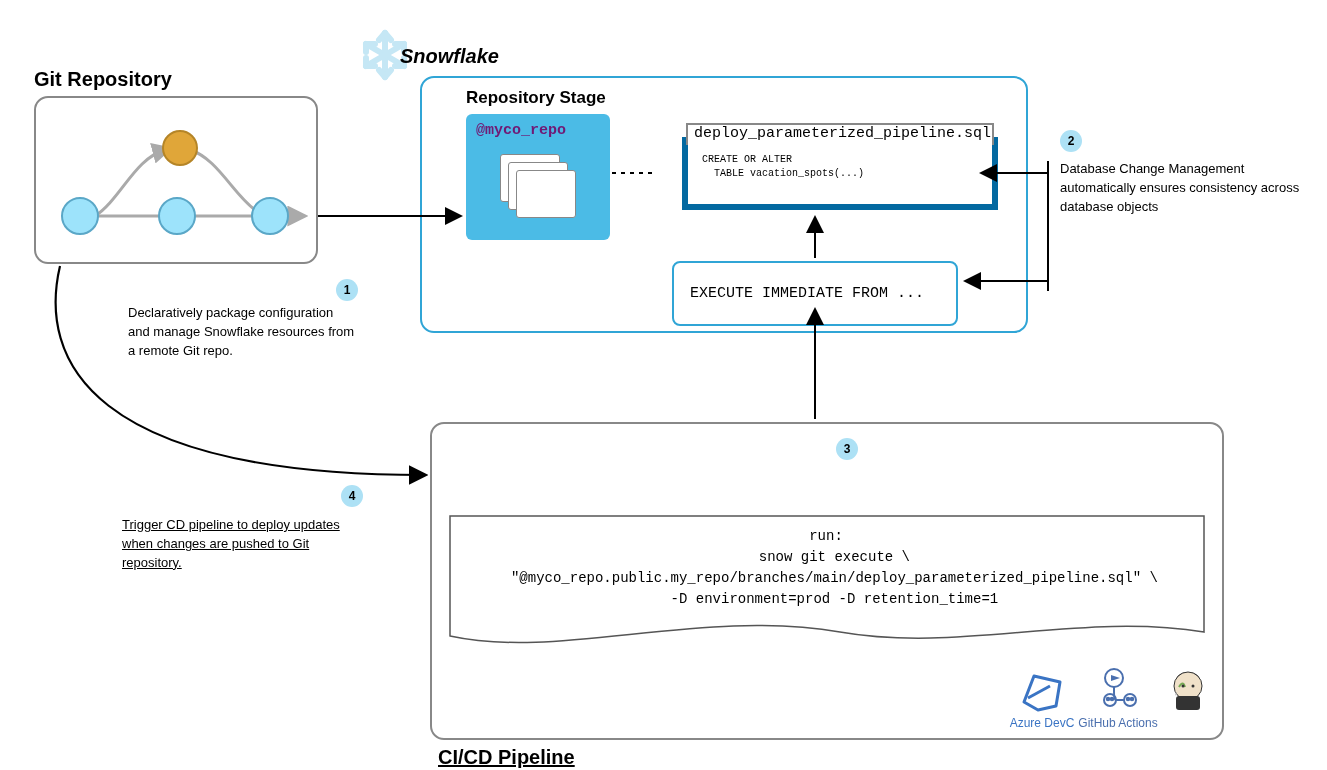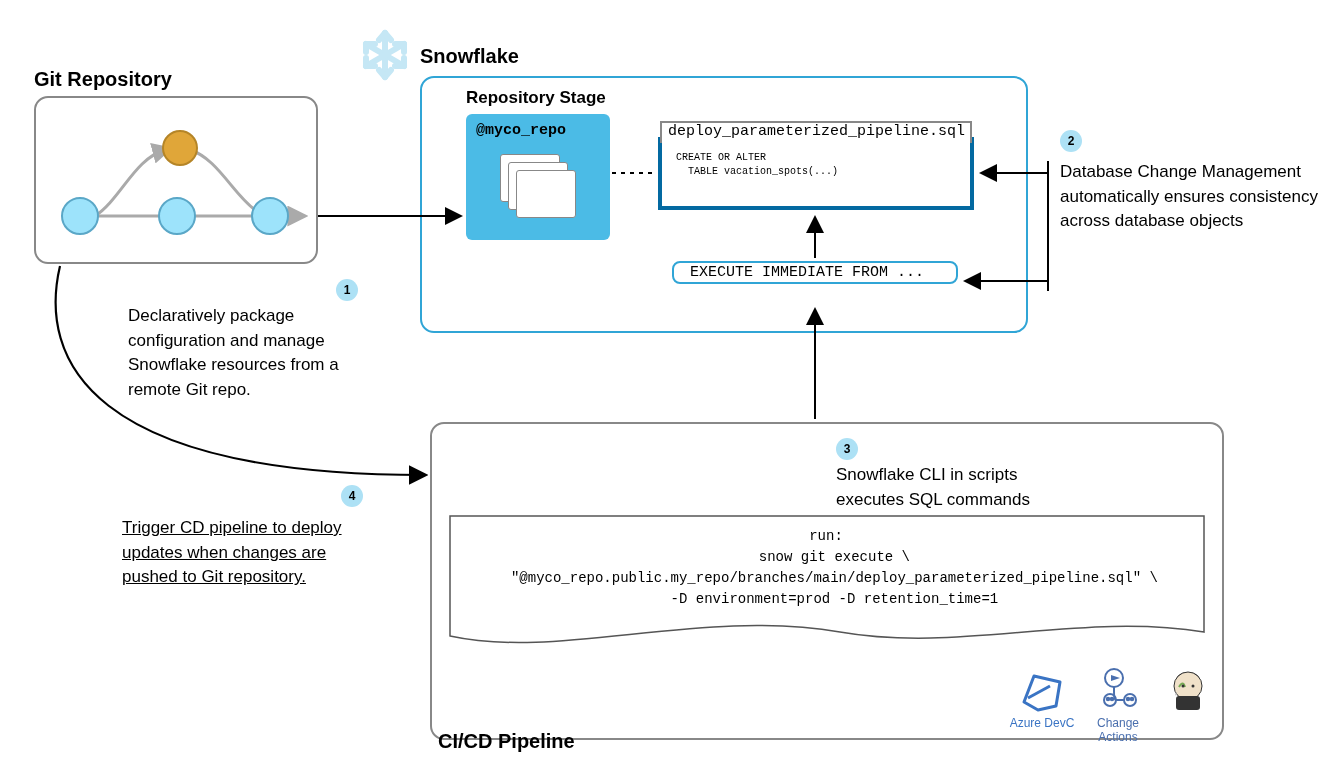--- a/index.html
+++ b/index.html
@@ -38,51 +38,52 @@
     border-radius: 50%;
     background: #ade1f5;
     color: #000;
     font-size: 12px;
     font-weight: 600;
     text-align: center;
     line-height: 22px;
   }
   .annot {
     position: absolute;
-    font-size: 17px;
+    font-size: 13px;
     line-height: 1.45;
     color: #000;
   }
   .annot.right { text-align: left; }
   .repo-stage {
     position: absolute;
     background: #4bbbe6;
     border-radius: 6px;
   }
   .repo-stage .label {
     position: absolute;
     top: 8px;
     left: 10px;
-    color: #000000;
+    color: #701a75;
     font-family: "Courier New", Courier, monospace;
     font-size: 15px;
     font-weight: 600;
   }
   .stack-sheet {
     position: absolute;
     background: #fff;
     border: 1.5px solid #888;
     border-radius: 3px;
     width: 58px;
     height: 46px;
   }
   .sql-file {
     position: absolute;
-    border: 4px solid #0369a1;
-    box-sizing: border-box;
+    border: 6px solid #0369a1;
+    box-sizing: border-box;
+    margin-left: 24px;
   }
   .sql-file .tab {
     position: absolute;
     top: -20px;
     left: -2px;
     width: calc(100% + 4px);
     height: 22px;
     border: 2px solid #888;
     border-bottom: none;
     box-sizing: border-box;
@@ -100,21 +101,21 @@
     line-height: 1.4;
   }
   .exec-imm {
     position: absolute;
     border: 2px solid #30a5d6;
     border-radius: 8px;
     background: #fff;
     font-family: "Courier New", Courier, monospace;
     font-size: 15px;
     box-sizing: border-box;
-    padding: 1px 16px;
+    padding: 22px 16px;
   }
   .cicd-script {
     position: absolute;
     box-sizing: border-box;
     font-family: "Courier New", Courier, monospace;
     font-size: 14px;
     line-height: 1.5;
     white-space: pre;
     text-align: center;
   }
@@ -174,63 +175,62 @@
         <line x1="-19" y1="-11" x2="-19" y2="-3"></line>
       <line x1="19" y1="11" x2="10" y2="11"></line>
         <line x1="19" y1="11" x2="19" y2="3"></line>
       <line x1="-19" y1="11" x2="-10" y2="11"></line>
         <line x1="-19" y1="11" x2="-19" y2="3"></line>
       <line x1="19" y1="-11" x2="10" y2="-11"></line>
         <line x1="19" y1="-11" x2="19" y2="-3"></line>
     </g>
   </svg>
 
-  <div class="title" style="left:420px; top:45px;">Snowflake</div>
+  <div class="title" style="left:400px; top:45px;font-style:italic;">Snowflake</div>
   <div class="box" style="left:420px; top:76px; width:608px; height:257px; border-color:#30a5d6;"></div>
 
   <div class="subtitle" style="left:466px; top:88px;">Repository Stage</div>
 
   <div class="repo-stage" style="left:466px; top:114px; width:144px; height:126px;">
     <div class="label">@myco_repo</div>
     <div class="stack-sheet" style="left:34px; top:40px;"></div>
     <div class="stack-sheet" style="left:42px; top:48px;"></div>
     <div class="stack-sheet" style="left:50px; top:56px;"></div>
   </div>
 
   <div class="sql-file" style="left:658px; top:137px; width:316px; height:73px;">
     <div class="tab">deploy_parameterized_pipeline.sql</div>
     <div class="body">CREATE OR ALTER
   TABLE vacation_spots(...)</div>
   </div>
 
   <div class="exec-imm" style="left:672px; top:261px; width:286px;">EXECUTE IMMEDIATE FROM ...</div>
 
   <div class="box" style="left:430px; top:422px; width:794px; height:318px;"></div>
-  <div class="title" style="left:438px; top:730px;">CI/CD Pipeline</div>
+  <div class="title" style="left:438px; top:746px;text-decoration:underline;">CI/CD Pipeline</div>
 
   <svg class="overlay">
     <path d="M 450 516
              L 450 636
              C 560 660, 700 608, 840 632
              C 960 653, 1080 612, 1204 632
              L 1204 516 Z" fill="#fff" stroke="#555" stroke-width="1.5"></path>
   </svg>
   <div class="cicd-script" style="left:466px; top:526px; width:720px;">run:
   snow git execute \
   "@myco_repo.public.my_repo/branches/main/deploy_parameterized_pipeline.sql" \
   -D environment=prod -D retention_time=1</div>
 
   <div class="badge-num" style="left:336px; top:279px;">1</div>
   <div class="annot right" style="left:128px; top:304px; width:228px;">Declaratively package configuration and manage Snowflake resources from a remote Git repo.</div>
 
   <div class="badge-num" style="left:1060px; top:130px;">2</div>
   <div class="annot" style="left:1060px; top:160px; width:260px;">Database Change Management automatically ensures consistency across database objects</div>
 
   <div class="badge-num" style="left:836px; top:438px;">3</div>
-  <div class="annot" style="left:836px; top:463px; width:230px;">Snowflake CLI in scripts executes SQL commands</div>
 
   <div class="badge-num" style="left:341px; top:485px;">4</div>
   <div class="annot right" style="left:122px; top:516px; width:233px;text-decoration:underline;">Trigger CD pipeline to deploy updates when changes are pushed to Git repository.</div>
 
   <svg class="overlay">
     <g transform="translate(1042,692)">
       <path d="M -18 10 L -8 -16 L 18 -10 L 14 14 L -4 18 Z" fill="none" stroke="#3a74c4" stroke-width="3" stroke-linejoin="round"></path>
       <path d="M -14 6 L 8 -6" stroke="#3a74c4" stroke-width="3"></path>
     </g>
   </svg>
@@ -243,21 +243,21 @@
       <circle cx="-8" cy="12" r="6"></circle>
       <circle cx="12" cy="12" r="6"></circle>
       <path d="M -4 -1 L -4 4 Q -4 12 -2 12"></path>
       <path d="M -2 12 L 6 12"></path>
       <circle cx="-10" cy="11" r="1.3" fill="#4a6fae"></circle>
       <circle cx="-6" cy="11" r="1.3" fill="#4a6fae"></circle>
       <circle cx="10" cy="11" r="1.3" fill="#4a6fae"></circle>
       <circle cx="14" cy="11" r="1.3" fill="#4a6fae"></circle>
     </g>
   </svg>
-  <div class="tool-label" style="left:1078px; top:716px;">Change Actions</div>
+  <div class="tool-label" style="left:1078px; top:716px;">GitHub Actions</div>
 
   <svg class="overlay">
     <g transform="translate(1188,690)">
       <circle cx="0" cy="-4" r="14" fill="#f0e1c9" stroke="#333" stroke-width="1"></circle>
       <path d="M -12 -12 Q 0 -24 12 -12 Q 8 -18 0 -18 Q -8 -18 -12 -12 Z" fill="#333"></path>
       <rect x="-12" y="6" width="24" height="14" rx="3" fill="#333"></rect>
       <path d="M -9 -3 Q -5 -10 -3 -3" stroke="#7a5" stroke-width="2" fill="none"></path>
       <circle cx="-5" cy="-4" r="1.5" fill="#333"></circle>
       <circle cx="5" cy="-4" r="1.5" fill="#333"></circle>
       <path d="M -11 2 Q -14 3 -12 6" fill="#bbb"></path>

